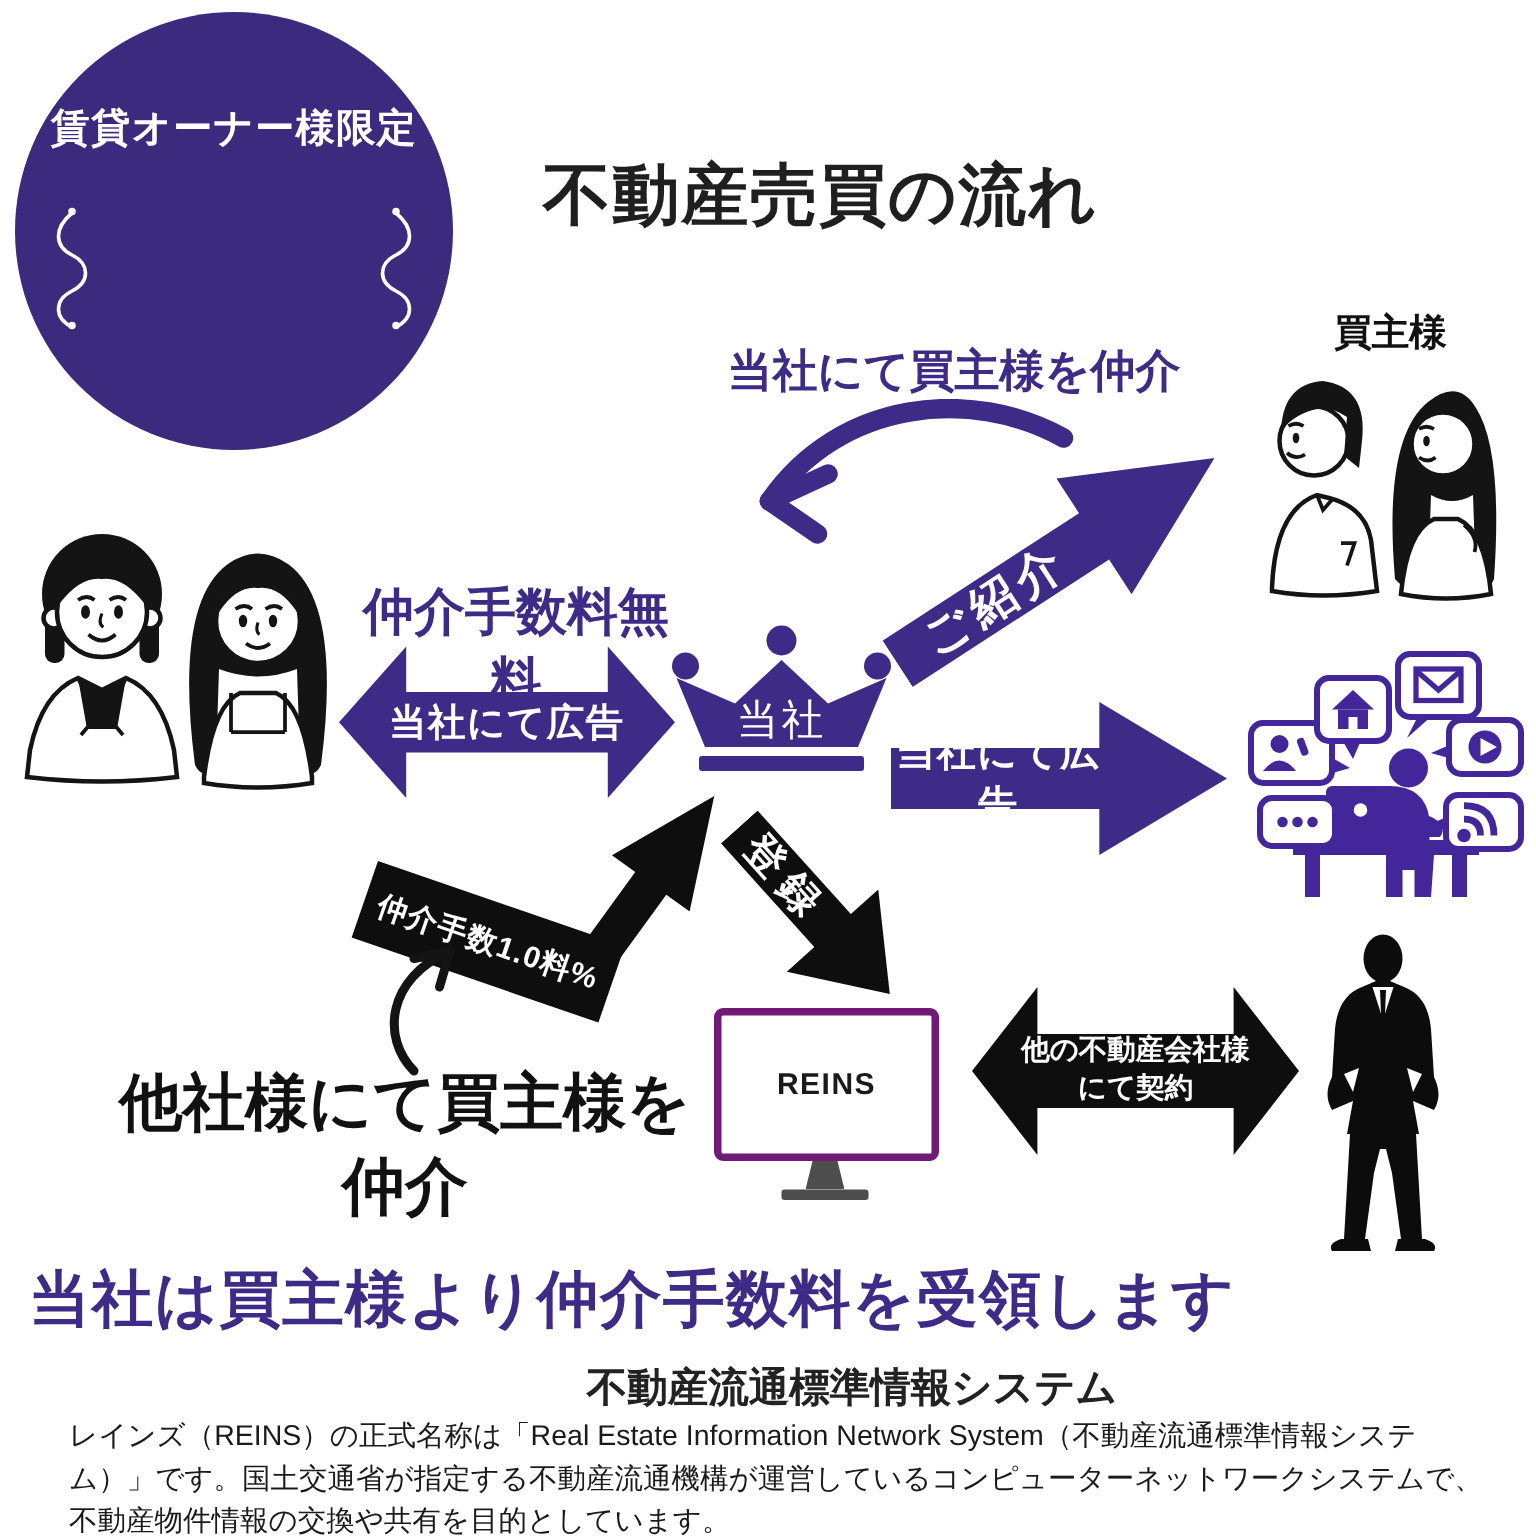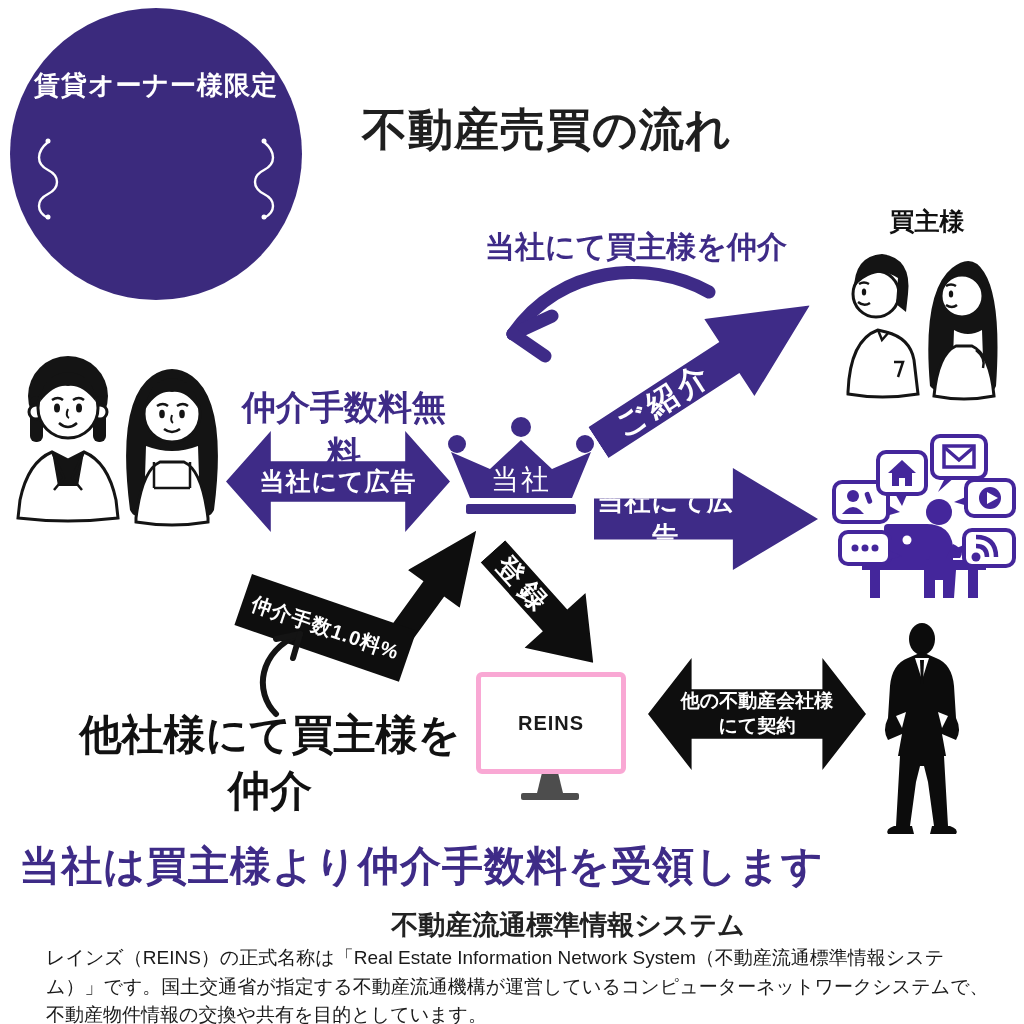--- a/index.html
+++ b/index.html
@@ -57,21 +57,21 @@
   #fee-arrow-shaft .arrow-label{font-size:20px;letter-spacing:1px;}
   #fee-arrow-head{left:388px;top:620px;width:150px;height:64px;background:var(--ink);
     transform:rotate(-54deg);transform-origin:left center;
     clip-path:polygon(0 30%,52% 30%,52% 0,100% 50%,52% 100%,52% 70%,0 70%);}
 
   #other-arrow{left:648px;top:658px;width:218px;height:112px;background:var(--ink);
     clip-path:polygon(0 50%,20% 0,20% 28%,80% 28%,80% 0,100% 50%,80% 100%,80% 72%,20% 72%,20% 100%);
     display:flex;flex-direction:column;align-items:center;justify-content:center;}
   #other-arrow .arrow-label{font-size:19px;line-height:1.3;text-align:center;}
 
-  #monitor{left:476px;top:672px;width:150px;height:102px;border:5px solid #f9a8d4;border-radius:6px;
+  #monitor{left:476px;top:672px;width:150px;height:102px;border:5px solid #701a75;border-radius:6px;
     background:#fff;box-sizing:border-box;display:flex;align-items:center;justify-content:center;}
   #monitor .monitor-text{font-size:20px;font-weight:bold;letter-spacing:1px;color:#1a1a1a;}
   #monitor-neck{left:537px;top:774px;width:26px;height:19px;background:var(--stand);
     clip-path:polygon(18% 0,82% 0,100% 100%,0 100%);}
   #monitor-base{left:521px;top:793px;width:58px;height:7px;background:var(--stand);border-radius:2px;}
 
   .other-broker{left:70px;top:707px;width:400px;text-align:center;font-size:42px;font-weight:bold;color:#111;}
   .receive-fee{left:0;top:839px;width:843px;text-align:center;font-size:41px;letter-spacing:1px;}
   .reins-title{left:112px;top:907px;width:912px;text-align:center;font-size:27px;color:#222;font-weight:bold;}
   .description{left:46px;top:944px;width:948px;font-size:19px;line-height:1.5;color:#1a1a1a;}

